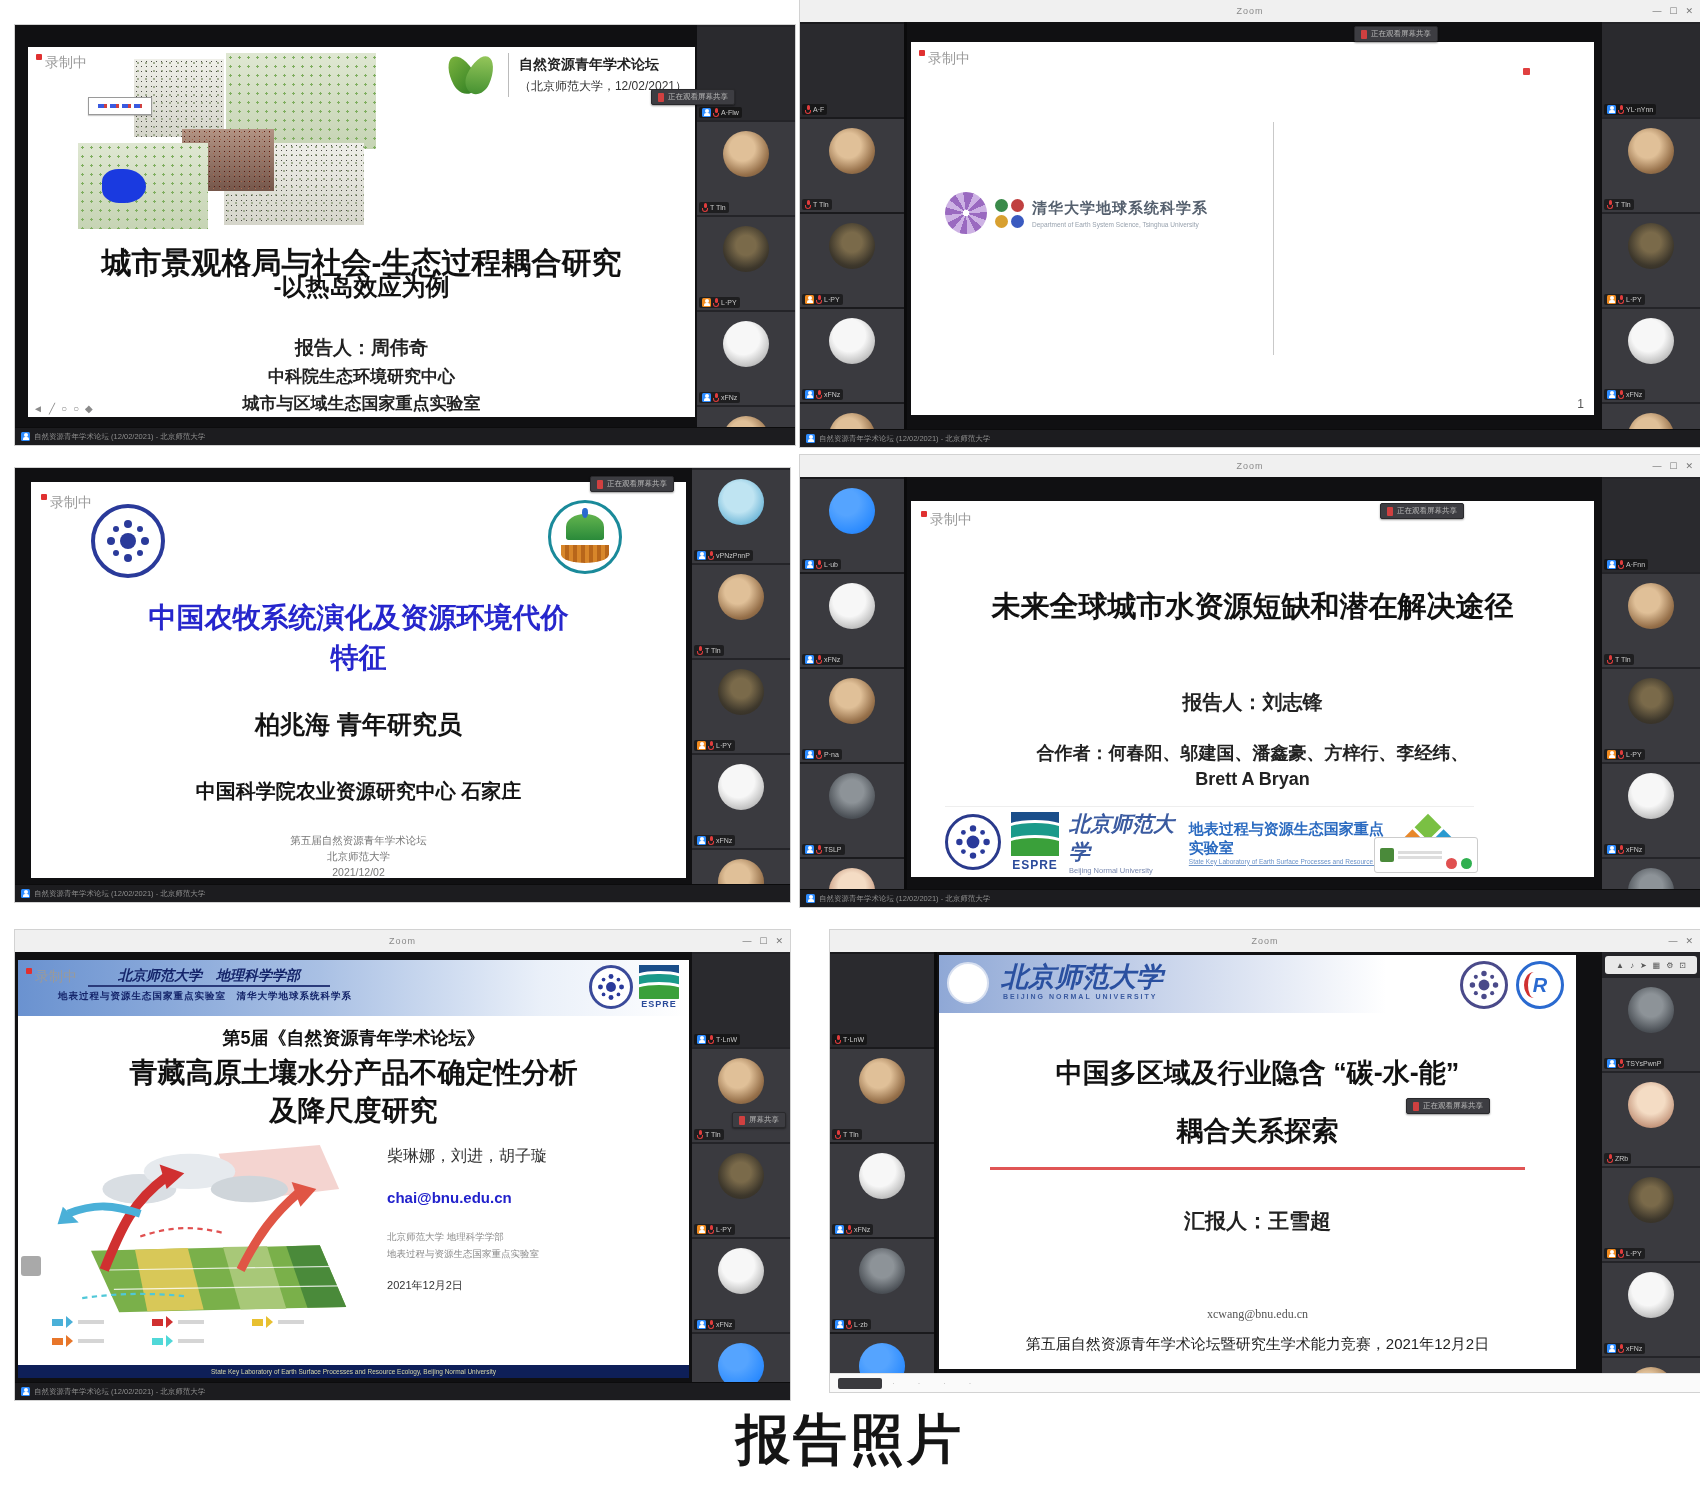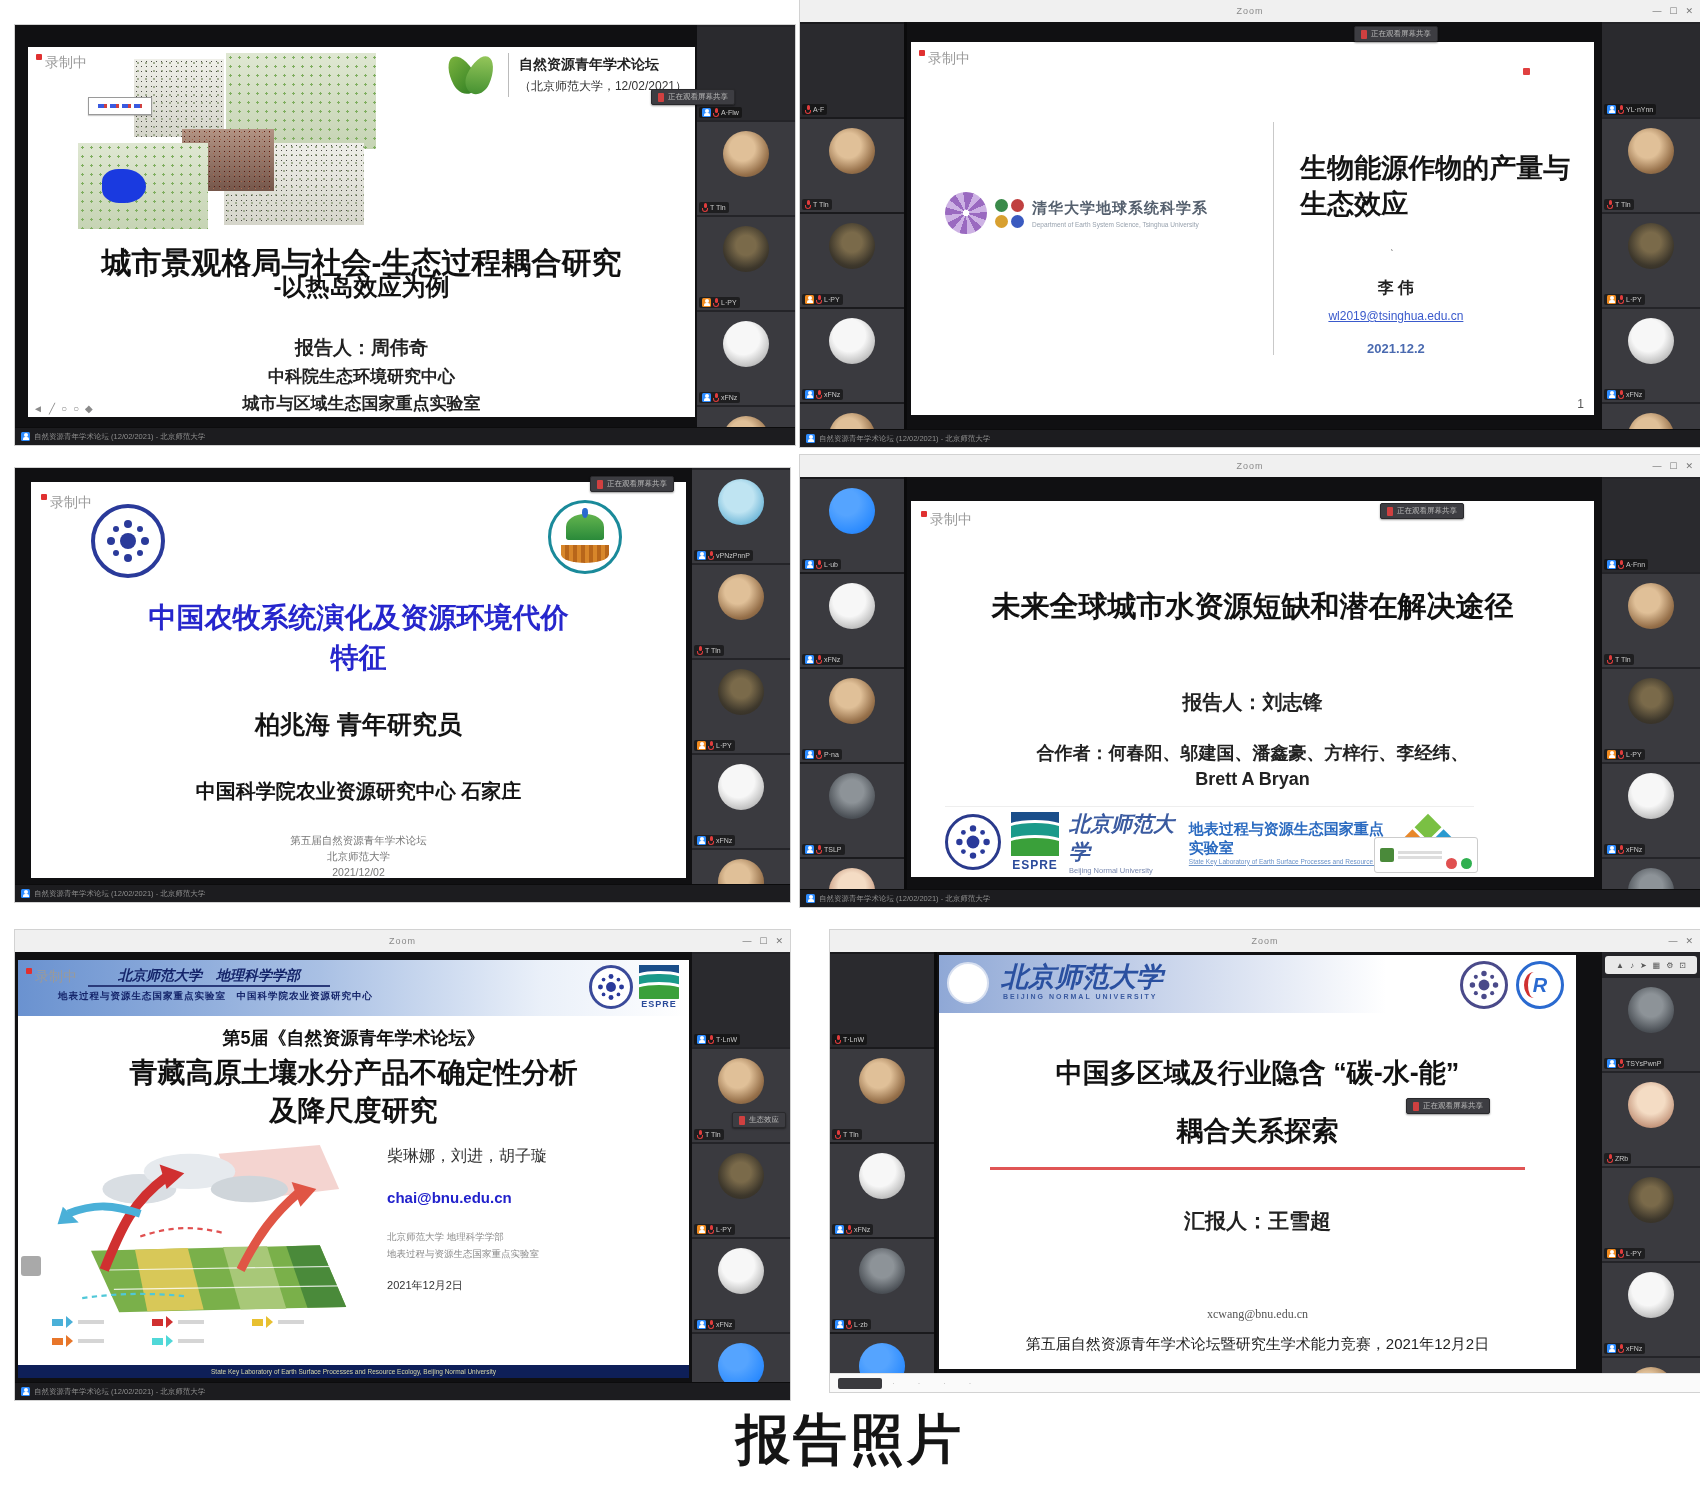--- a/index.html
+++ b/index.html
@@ -346,28 +346,20 @@
               <i style="background:#c04040"></i>
             <i style="background:#d8a030"></i>
               <i style="background:#3a5ac0"></i>
           </span>
           <span class="p2-dept">
             <b>清华大学地球系统科学系</b>
             <s>Department of Earth System Science, Tsinghua University</s>
           </span>
         </div>
         <div class="p2-vline"></div>
-        <div class="p2-right">
-          <div class="p2-title">生物能源作物的产量与</div>
-          <div class="p2-title">生态效应</div>
-          <div class="p2-mark">ˋ</div>
-          <div class="p2-name">李 伟</div>
-          <div class="p2-mail">wl2019@tsinghua.edu.cn</div>
-          <div class="p2-date">2021.12.2</div>
-        </div>
         <div class="p2-page">1</div>
       </div>
     </div>
     <div class="sidebar">
         <div class="tile cam cam-gray">
           <span class="namebar">
             <span class="nb-ic blue"></span>
             <span class="mic"></span>
             <span class="nb-name">YL·nYnn</span>
           </span>
@@ -624,27 +616,27 @@
     <span class="tb-title">Zoom</span>
     <span class="tb-ctrl">
       <span>—</span>
       <span>☐</span>
       <span>✕</span>
     </span>
   </div>
   <div class="wbody">
     <div class="badge" style="top:160px;right:4px;max-width:88px;overflow:hidden">
       <span class="reddot"></span>
-      <span>生态效应</span>
+      <span>屏幕共享</span>
     </div>
     <div class="stage" style="padding:8px 3px 4px 3px">
       <div class="slide">
         <div class="p5-band">
           <div class="p5-b1 bnu-cal"><u>北京师范大学　地理科学学部</u></div>
-          <div class="p5-b2">地表过程与资源生态国家重点实验室　中国科学院农业资源研究中心</div>
+          <div class="p5-b2">地表过程与资源生态国家重点实验室　清华大学地球系统科学系</div>
           <div class="p5-logos">
             <span class="seal" style="width:44px;height:44px;border:3px solid #3a4a9a">
               <i class="seal-star" style="transform:scale(.62)"></i>
               </span>
             <span style="display:flex;flex-direction:column;align-items:center">
               <span class="waves" style="width:40px;height:34px">
                   <i></i>
                   <i></i>
                   <i></i>
                 </span>

